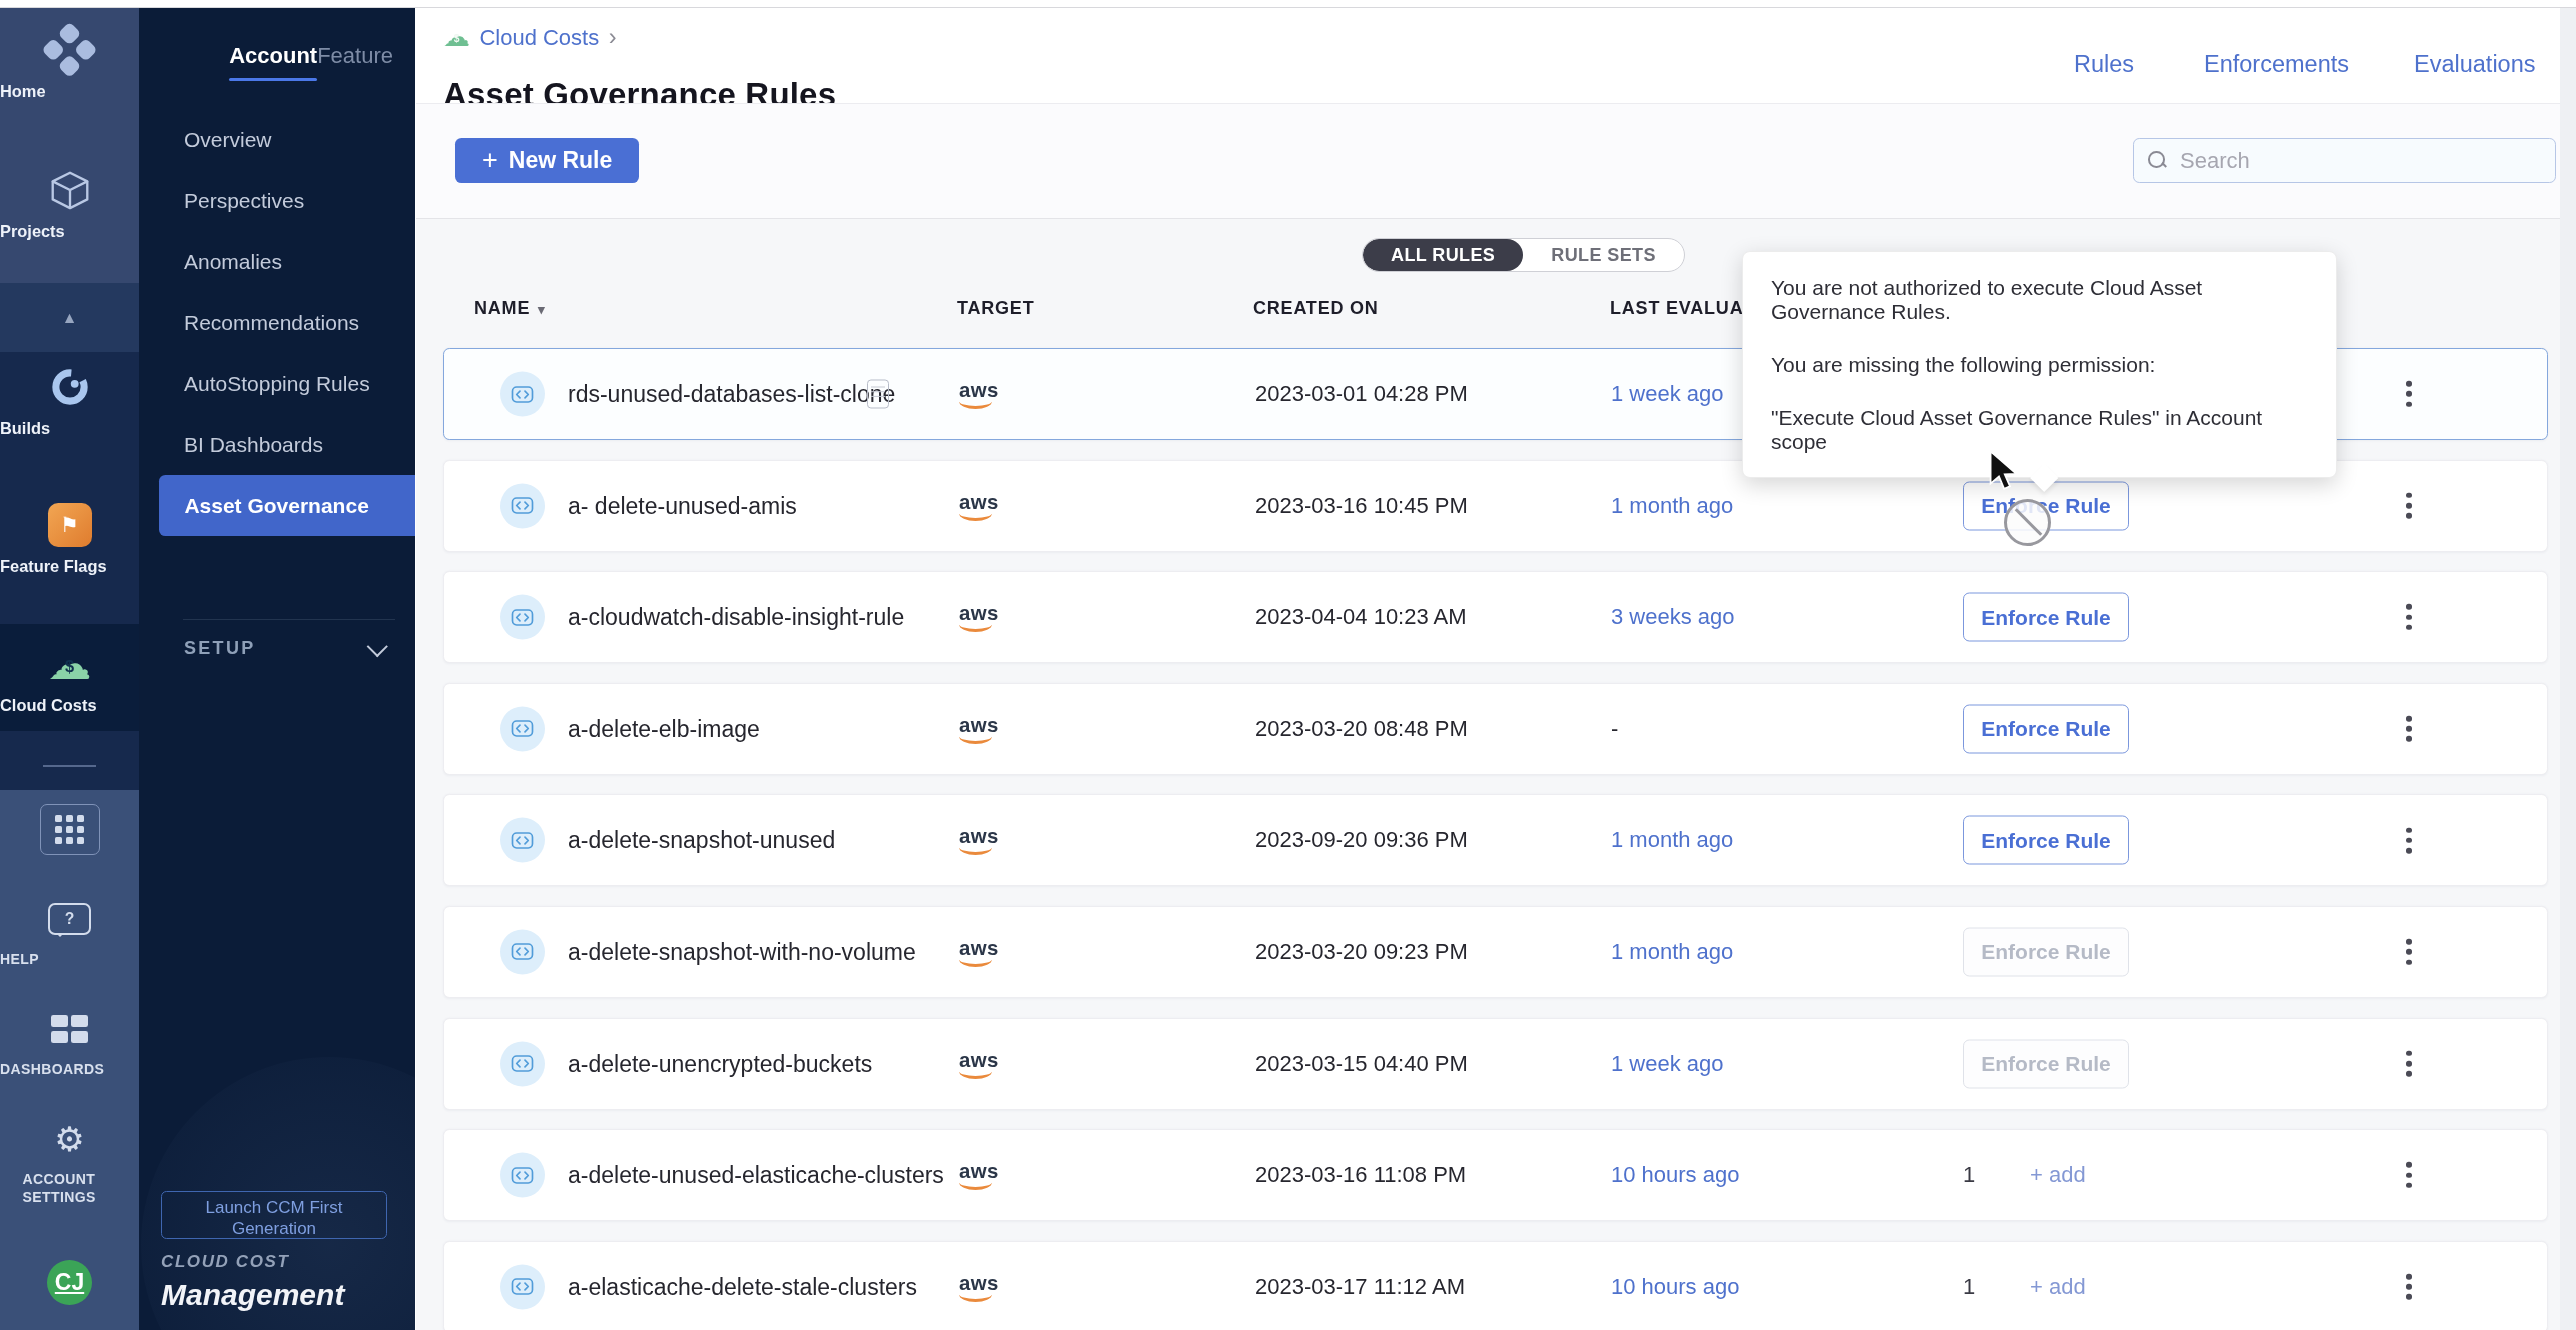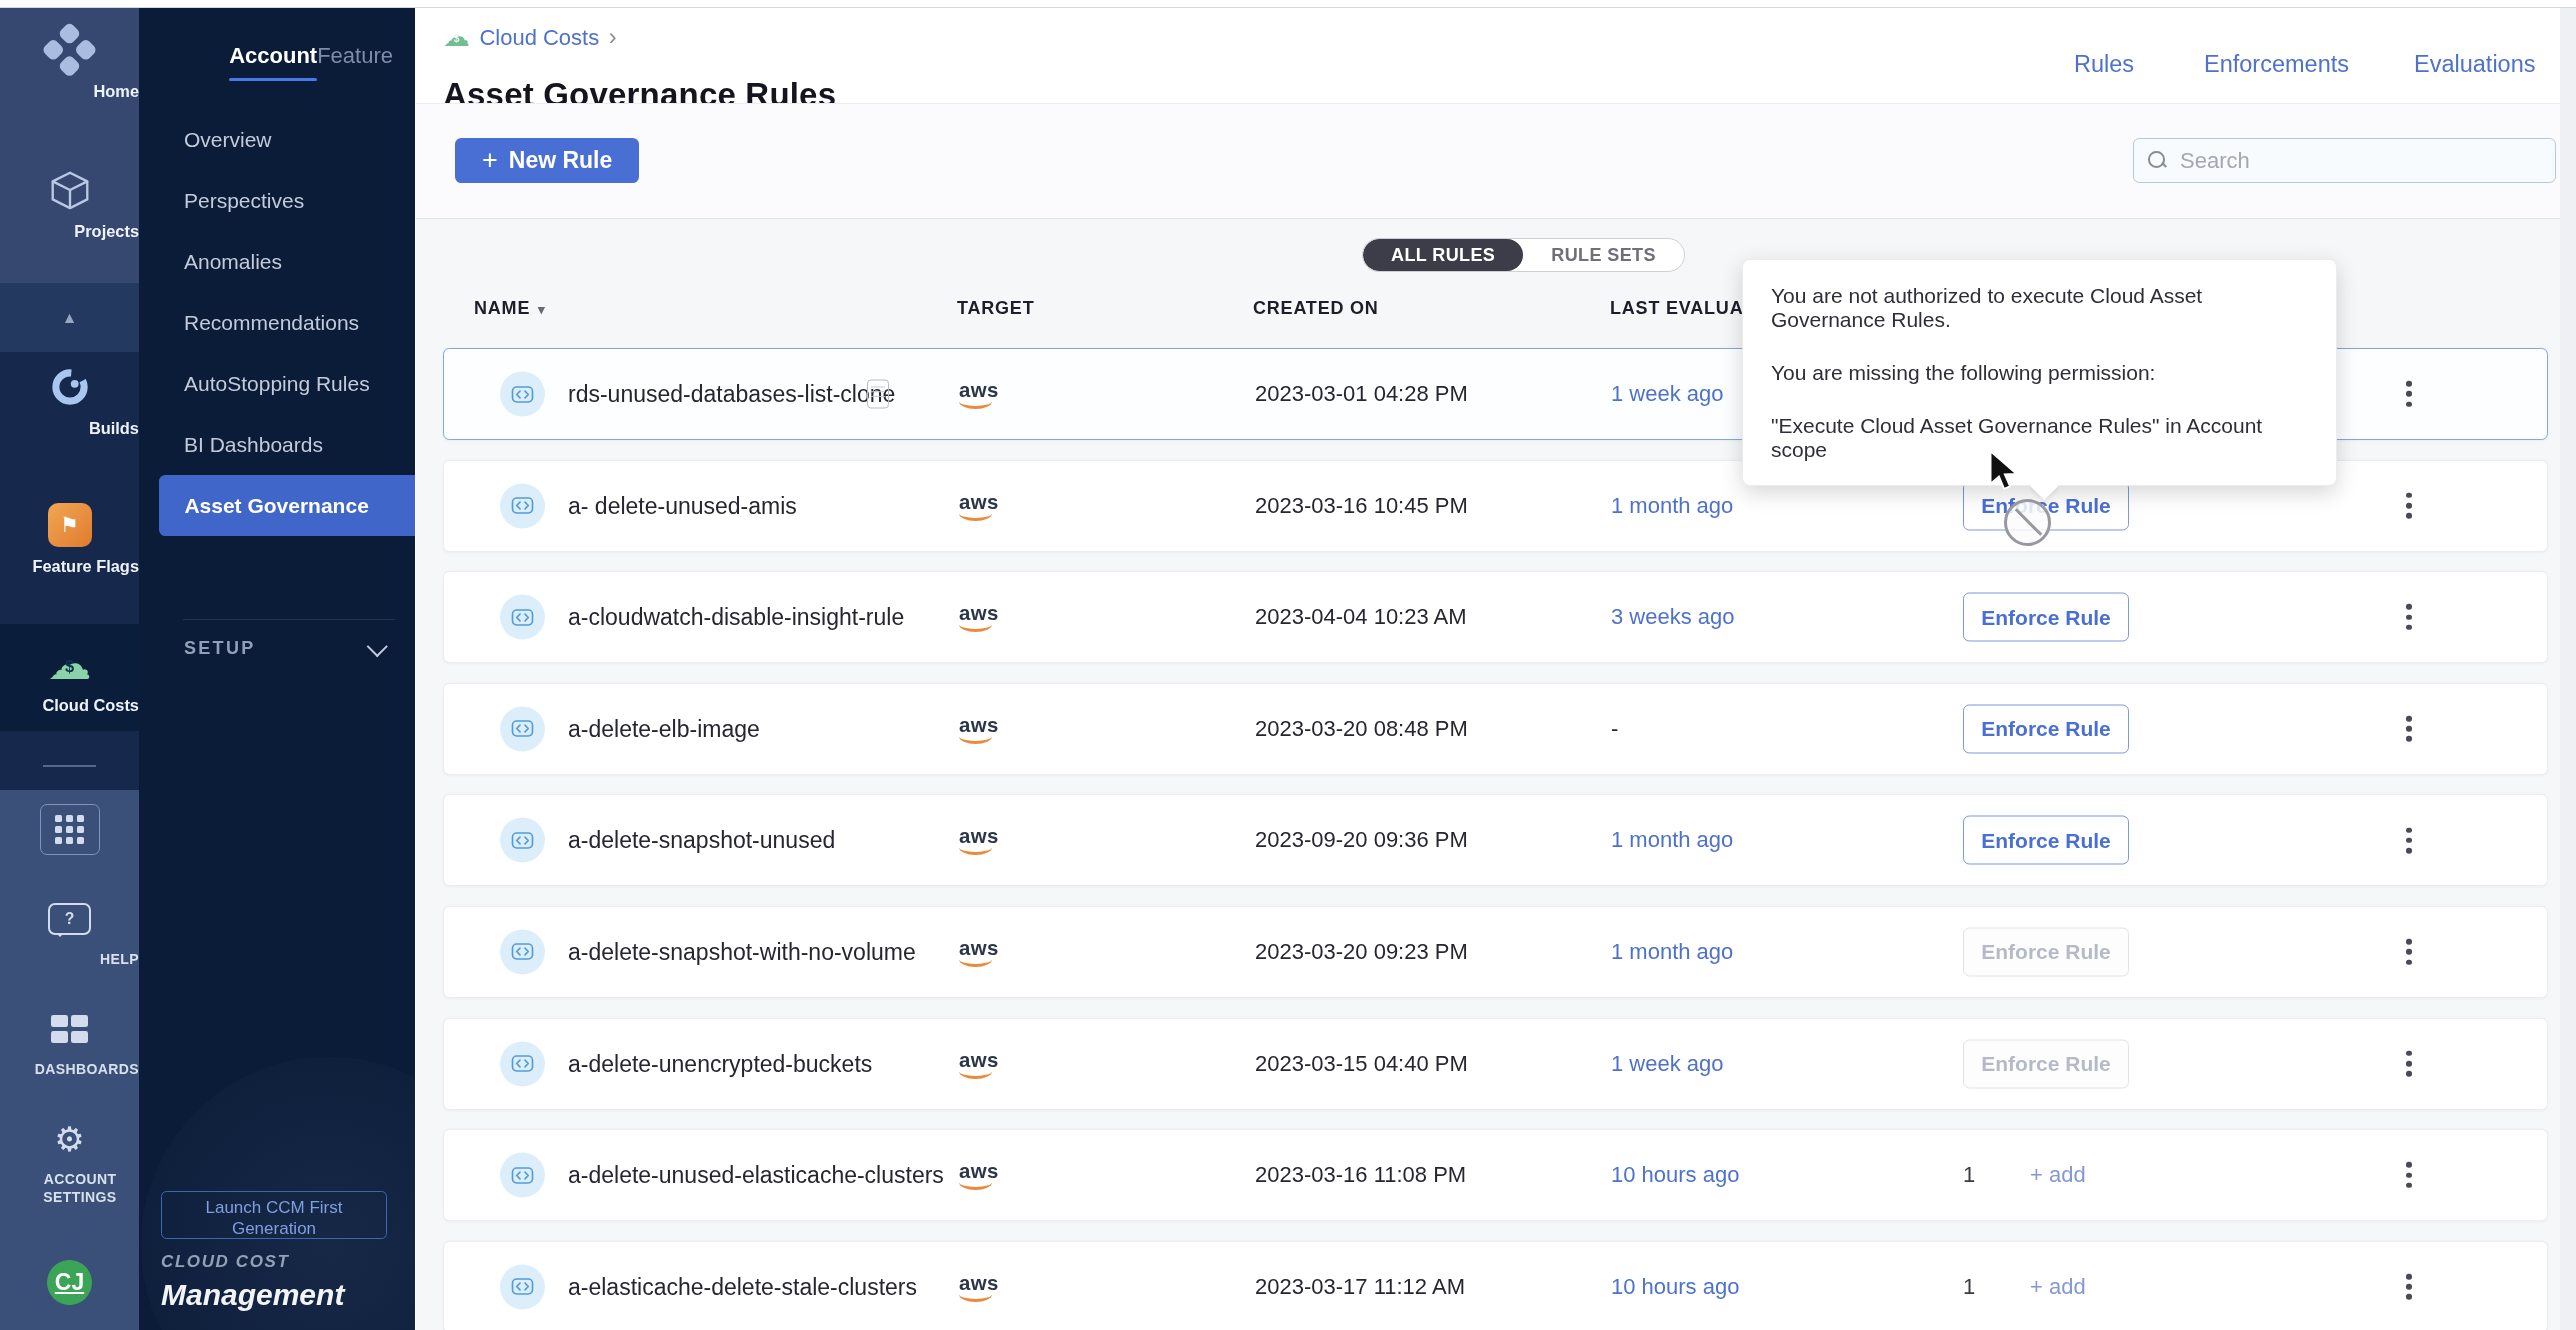--- a/index.html
+++ b/index.html
@@ -8,21 +8,21 @@
   
   .top-strip{position:absolute;top:0;left:0;right:0;height:7px;background:#fff;border-bottom:0.8px solid #d8d8dc;z-index:70;}
   .right-strip{position:absolute;top:7px;right:0;bottom:0;width:15.7px;background:#eef0f3;z-index:60;}
 
   
   .rail{position:absolute;left:0;top:7px;bottom:0;width:139px;background:#16294d;color:#dfe6f2;}
   .rail-top{position:absolute;top:0;left:0;width:100%;height:276px;background:#36486f;}
   .rail-arrow{position:absolute;top:276px;left:0;width:100%;height:69px;background:#24395f;
               display:flex;align-items:center;justify-content:center;color:#97a6c0;font-size:15.7px;cursor:pointer;}
   .rail-bottom{position:absolute;top:783px;left:0;width:100%;bottom:0;background:#3a5078;}
-  .mod{position:absolute;left:0;width:100%;text-align:right;cursor:pointer;}
+  .mod{position:absolute;left:0;width:100%;text-align:left;cursor:pointer;}
   .mod .ic{display:flex;align-items:center;justify-content:center;height:52px;}
   .mod-label{margin-top:6.3px;font-size:16.4px;font-weight:700;color:#eef2f9;}
   .util-label{margin-top:6.3px;font-size:14px;font-weight:700;letter-spacing:0.4px;color:#d8e0ee;line-height:1.25;}
   .harness-logo{width:41px;height:41px;transform:rotate(45deg);display:grid;grid-template-columns:17px 17px;grid-gap:5.5px;}
   .harness-logo i{width:17px;height:17px;border-radius:5.5px;background:#aabcdf;}
   .cube-svg,.donut-svg{display:block;}
   .flag-tile{width:44px;height:44px;border-radius:10.2px;background:linear-gradient(135deg,#f2a653,#df7c2e);
              display:flex;align-items:center;justify-content:center;color:#fff;font-size:21px;}
   .cloud-green{position:relative;font-size:44px;line-height:44px;color:#8ad3a8;}
   .cloud-green .dollar{position:absolute;left:50%;top:54%;transform:translate(-50%,-50%);
@@ -124,21 +124,21 @@
   .cell.add{left:1586px;color:#8498d4;cursor:pointer;}
   .enforce{position:absolute;left:1519px;top:50%;transform:translateY(-50%);width:166px;height:49px;border-radius:6.3px;
            background:#fff;font-size:21px;font-weight:600;cursor:pointer;font-family:"Liberation Sans",sans-serif;}
   .enforce.enabled{border:1.6px solid #7b97dd;color:#4a6fd4;}
   .enforce.disabled{border:1.6px solid #dfe2e9;color:#b5bac6;background:#fdfdfe;cursor:not-allowed;}
   .kebab{position:absolute;left:1956px;top:50%;transform:translateY(-50%);display:flex;flex-direction:column;gap:4.7px;
          padding:6.3px;cursor:pointer;}
   .kebab i{width:5.5px;height:5.5px;border-radius:50%;background:#4a4a55;}
 
   
-  .tooltip{position:absolute;left:1326px;top:252px;width:595px;box-sizing:border-box;padding:23.5px 28px;background:#fff;
+  .tooltip{position:absolute;left:1326px;top:244px;width:595px;box-sizing:border-box;padding:23.5px 28px;background:#fff;
            border:0.8px solid #ececec;border-radius:7.8px;box-shadow:0 6.3px 22px rgba(0,0,0,.16);z-index:40;
            display:flex;flex-direction:column;gap:29px;}
   .tooltip .line{font-size:21px;color:#2e2e36;font-weight:500;}
   .tt-arrow{position:absolute;left:291px;bottom:-11px;width:20.4px;height:20.4px;background:#fff;transform:rotate(45deg);
             box-shadow:2.3px 2.3px 4.7px rgba(0,0,0,.08);}
 
   
   .cursor{position:absolute;left:1572px;top:443px;z-index:50;pointer-events:none;}
   .no-entry{position:absolute;left:15.7px;top:49px;width:41px;height:41px;border-radius:50%;border:3.1px solid #98989e;
             background:rgba(252,252,252,.85);}

